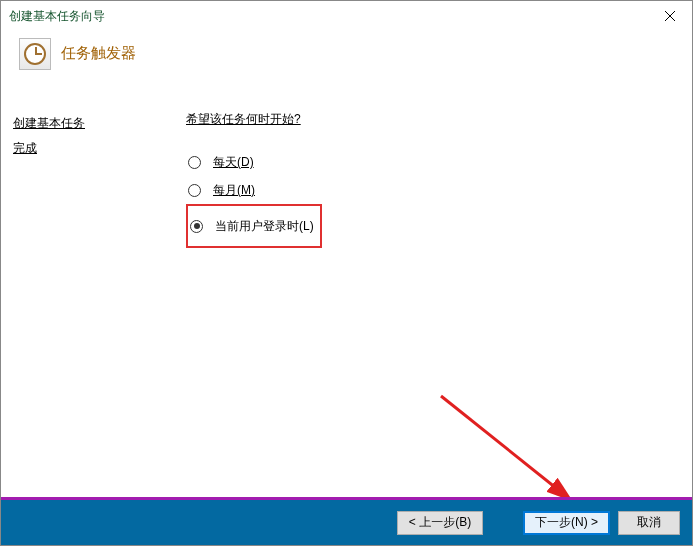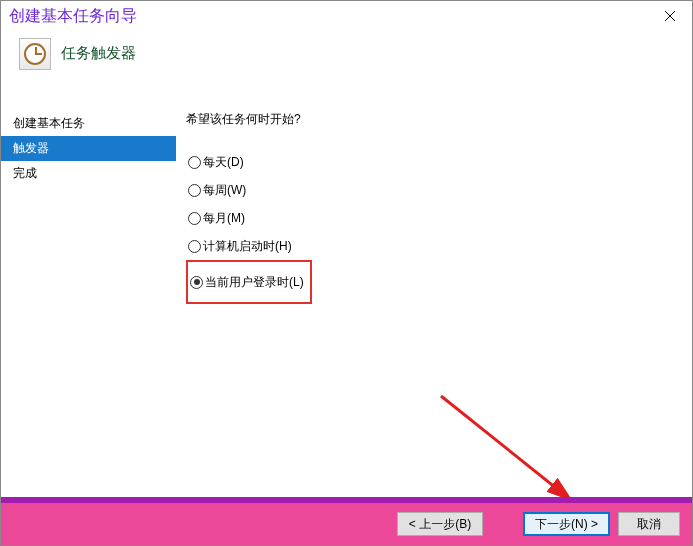--- a/index.html
+++ b/index.html
@@ -1,36 +1,36 @@
 <!DOCTYPE html>
 <html><head>
   <meta charset="utf-8">
   <style>
     * { margin: 0; padding: 0; box-sizing: border-box; font-family: "Microsoft YaHei", "Segoe UI", sans-serif; }
     body { width: 693px; height: 546px; background: #fff; border: 1px solid #888; position: relative; }
-    .titlebar { height: 30px; display: flex; align-items: center; padding-left: 8px; font-size: 16px; color: #6d28d9; }
+    .titlebar { height: 30px; display: flex; align-items: center; padding-left: 8px; font-size: 12px; color: #14532d; }
     .close-btn { position: absolute; right: 0; top: 0; width: 45px; height: 30px; display: flex; align-items: center; justify-content: center; cursor: pointer; }
     .close-btn svg { width: 10px; height: 10px; }
     .header { height: 45px; display: flex; align-items: center; padding-left: 18px; gap: 10px; }
     .header-icon { width: 32px; height: 32px; position: relative; border: 1px solid #bbb; background: linear-gradient(#fdfdfd,#e8e8e8); display:flex; align-items:center; justify-content:center;}
     .clock { width: 22px; height:22px; border-radius:50%; border:2px solid #a07030; background:#fff; position:relative;}
     .clock::before{content:"";position:absolute;left:48%;top:14%;width:2px;height:8px;background:#a07030;}
     .clock::after{content:"";position:absolute;left:48%;top:48%;width:7px;height:2px;background:#a07030;}
-    .header-title { font-size: 15px; color: #14532d; }
-    .content { position: absolute; top: 110px; bottom: 50px; left: 0; right: 0; display: flex; }
+    .header-title { font-size: 15px; color: #a16207; }
+    .content { position: absolute; top: 110px; bottom: 50px; left: 0; right: 0; display: flex; text-decoration: underline; }
     .sidebar { width: 175px; }
     .sidebar-item { padding: 4px 10px 4px 12px; font-size: 12px; color: #000; cursor: pointer; }
     .sidebar-item.selected { background: #1979ca; color: #fff; }
     .main { flex: 1; padding-left: 10px; }
     .prompt { font-size: 12px; margin-bottom: 20px; }
-    .radio-row { display: flex; align-items: center; height: 28px; font-size: 12px; cursor: pointer; gap: 2px; padding-left:2px;}
+    .radio-row { display: flex; align-items: center; height: 28px; font-size: 12px; cursor: pointer; gap: 12px; padding-left:2px;}
     .radio { width: 13px; height: 13px; border-radius: 50%; border: 1px solid #333; display:flex; align-items:center; justify-content:center; flex:none;}
     .radio.checked::after { content:""; width:6px; height:6px; background:#333; border-radius:50%; }
     .highlight-box { border: 2px solid #e03030; padding: 2px 6px 2px 2px; display:inline-flex; align-items:center; height:44px; gap:6px;}
-    .footer { position: absolute; bottom: 0; left: 0; right: 0; height: 48px; border-top: 6px solid #a21caf; display:flex; align-items:center; justify-content:flex-end; padding-right:12px; gap:8px; background:#ec4899;}
+    .footer { position: absolute; bottom: 0; left: 0; right: 0; height: 48px; border-top: 3px solid #a21caf; display:flex; align-items:center; justify-content:flex-end; padding-right:12px; gap:8px; background:#0369a1;}
     .btn { min-width: 86px; height: 24px; border: 1px solid #adadad; background: #e1e1e1; font-size: 12px; cursor: pointer; padding:0 10px;}
     .btn.primary { border: 2px solid #0078d7; background:#e5f1fb;margin-left:32px;}
     .btn.small { min-width: 62px; }
     .arrow { position:absolute; pointer-events:none; }
   </style>
 </head>
 <body>
 
 <div class="titlebar">
   <span>创建基本任务向导</span>
@@ -45,40 +45,31 @@
 <div class="header">
   <div class="header-icon">
     <div class="clock"></div>
   </div>
   <div class="header-title">任务触发器</div>
 </div>
 
 <div class="content">
   <div class="sidebar">
     <div class="sidebar-item">创建基本任务</div>
-    <div class="sidebar-item selected">触发器</div>
     <div class="sidebar-item">完成</div>
   </div>
   <div class="main">
     <div class="prompt">希望该任务何时开始?</div>
     <label class="radio-row">
       <span class="radio"></span>
       <span>每天(D)</span>
     </label>
     <label class="radio-row">
       <span class="radio"></span>
-      <span>每周(W)</span>
-    </label>
-    <label class="radio-row">
-      <span class="radio"></span>
       <span>每月(M)</span>
-    </label>
-    <label class="radio-row">
-      <span class="radio"></span>
-      <span>计算机启动时(H)</span>
     </label>
     <div class="highlight-box">
       <label class="radio-row" style="height:auto;padding:0;">
         <span class="radio checked"></span>
         <span>当前用户登录时(L)</span>
       </label>
     </div>
   </div>
 </div>
 

